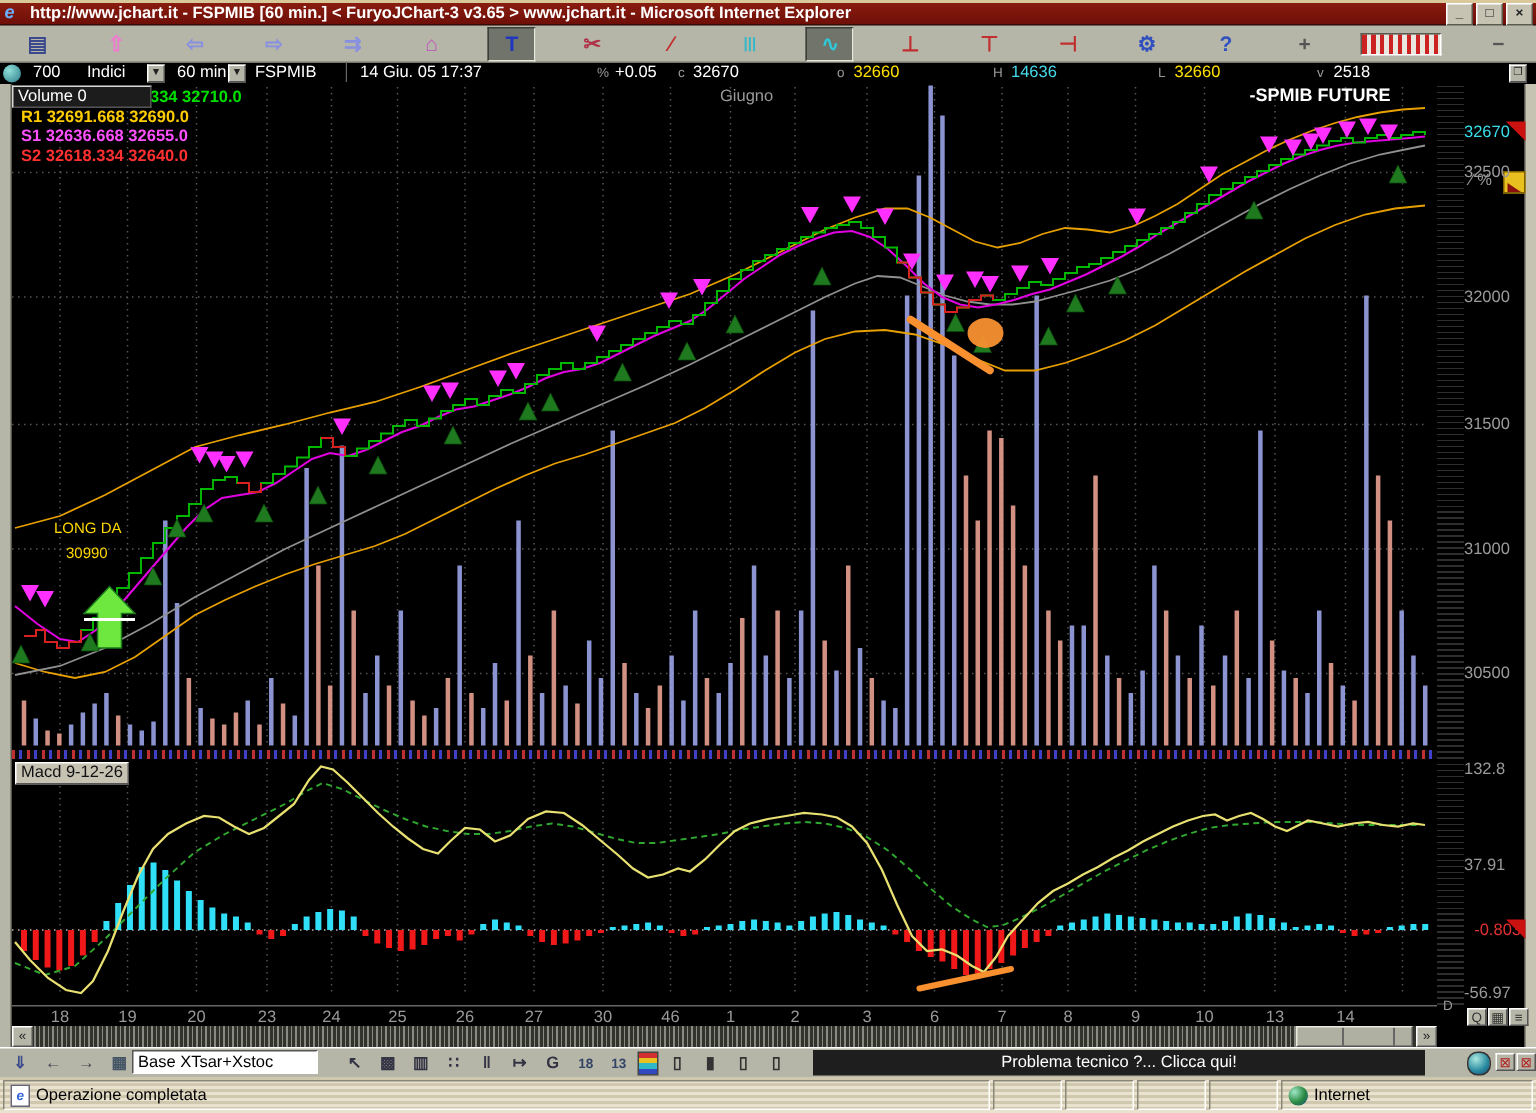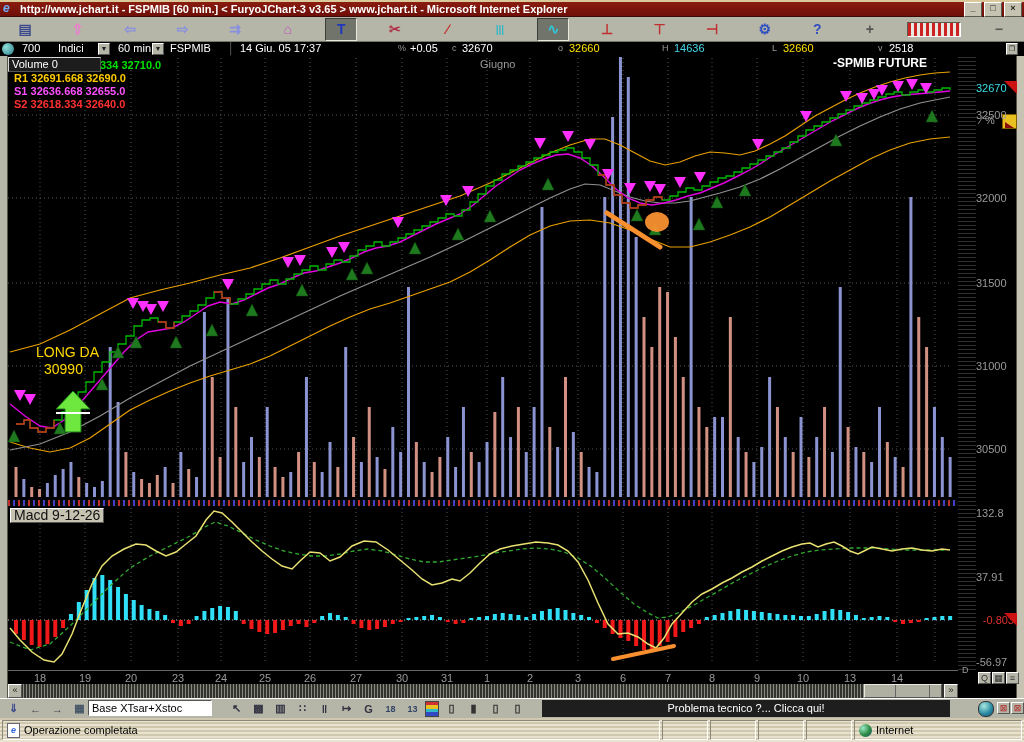--- a/index.html
+++ b/index.html
@@ -37,23 +37,23 @@
   .gutter{position:absolute;left:958px;top:0;width:18px;height:614px;
     background:repeating-linear-gradient(0deg,#2e2e2e 0 1px,#000 1px 4px);}
   .ylab{position:absolute;left:976px;width:38px;text-align:left;color:#9a9a9a;font-size:11px;transform:translateY(-50%);}
   .ytri{position:absolute;width:0;height:0;border-top:13px solid #cc1111;border-left:13px solid transparent;}
   .legend{position:absolute;left:8px;top:1px;font-size:11px;font-weight:bold;white-space:nowrap;}
   .volbox{position:absolute;left:0;top:0;width:88px;height:13px;background:#1c1c1c;border:1px solid;
     border-color:#d8d8d8 #555 #555 #d8d8d8;color:#fff;font-weight:normal;padding-left:3px;line-height:12px;z-index:3;}
   .legline{position:absolute;white-space:nowrap;}
   .month{position:absolute;left:480px;top:2px;color:#9a9a9a;}
   .sertitle{position:absolute;left:833px;top:0;color:#fff;font-weight:bold;font-size:12px;}
-  .longnote{position:absolute;left:36px;top:288px;color:#ffd800;font-size:14px;line-height:17px;}
+  .longnote{position:absolute;left:36px;top:288px;color:#ffd800;font-size:10px;line-height:17px;}
   .macdlabel{position:absolute;left:10px;top:452px;background:#c6c3b3;color:#111;border:1px solid;
-    border-color:#fff #555 #555 #fff;padding:0 3px;height:13px;line-height:12px;font-size:14px;}
+    border-color:#fff #555 #555 #fff;padding:0 3px;height:13px;line-height:12px;font-size:11px;}
   .xrow{position:absolute;left:8px;top:614px;width:950px;height:14px;background:#000;border-top:1px solid #666;}
   .xlab{position:absolute;top:1px;color:#9a9a9a;transform:translateX(-50%);}
   .scrollrow{position:absolute;left:8px;top:628px;width:950px;height:14px;
     background:repeating-linear-gradient(90deg,#8a8a80 0 1px,#33332e 1px 3px);}
   .scrbtn{position:absolute;top:0;width:14px;height:14px;background:#b6b6a8;border:1px solid;
     border-color:#fff #555 #555 #fff;box-sizing:border-box;font-size:9px;line-height:11px;text-align:center;color:#222;}
   .thumb{position:absolute;left:856px;top:0;width:78px;height:14px;background:#b0b0a2;border:1px solid;
     border-color:#e8e8dc #555 #555 #e8e8dc;box-sizing:border-box;
     background-image:repeating-linear-gradient(90deg,transparent 0 30px,#666 30px 31px,transparent 31px 34px);}
   .cornericons{position:absolute;left:978px;top:616px;display:flex;gap:1px;}
@@ -553,21 +553,21 @@
     <div class="xrow" id="xrow">
         <span class="xlab" style="left: 32px;">18</span>
         <span class="xlab" style="left: 77px;">19</span>
         <span class="xlab" style="left: 123px;">20</span>
         <span class="xlab" style="left: 170px;">23</span>
         <span class="xlab" style="left: 213px;">24</span>
         <span class="xlab" style="left: 257px;">25</span>
         <span class="xlab" style="left: 302px;">26</span>
         <span class="xlab" style="left: 348px;">27</span>
         <span class="xlab" style="left: 394px;">30</span>
-        <span class="xlab" style="left: 439px;">31</span>
+        <span class="xlab" style="left: 439px;">46</span>
         <span class="xlab" style="left: 479px;">1</span>
         <span class="xlab" style="left: 522px;">2</span>
         <span class="xlab" style="left: 570px;">3</span>
         <span class="xlab" style="left: 615px;">6</span>
         <span class="xlab" style="left: 660px;">7</span>
         <span class="xlab" style="left: 704px;">8</span>
         <span class="xlab" style="left: 749px;">9</span>
         <span class="xlab" style="left: 795px;">10</span>
         <span class="xlab" style="left: 842px;">13</span>
         <span class="xlab" style="left: 889px;">14</span>

